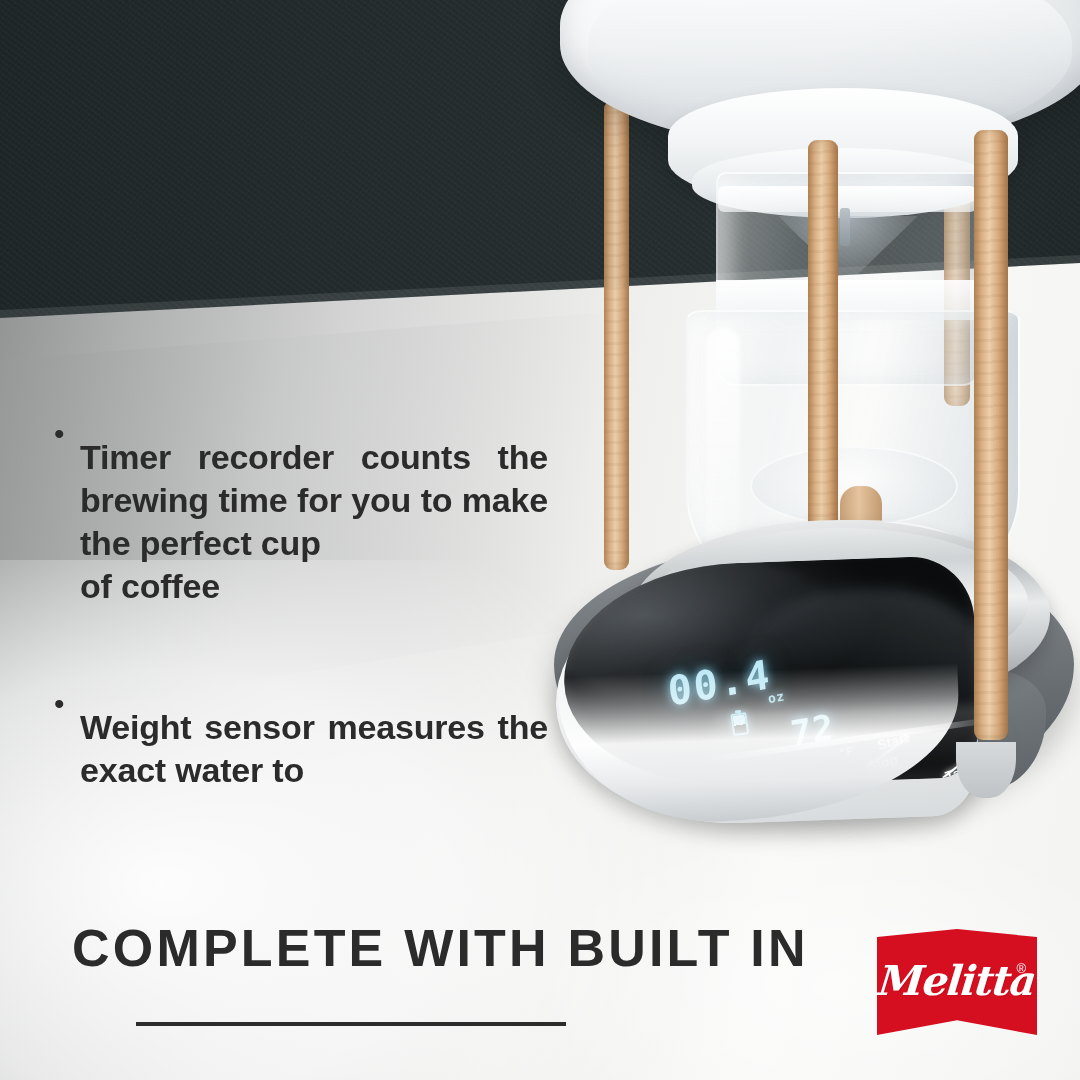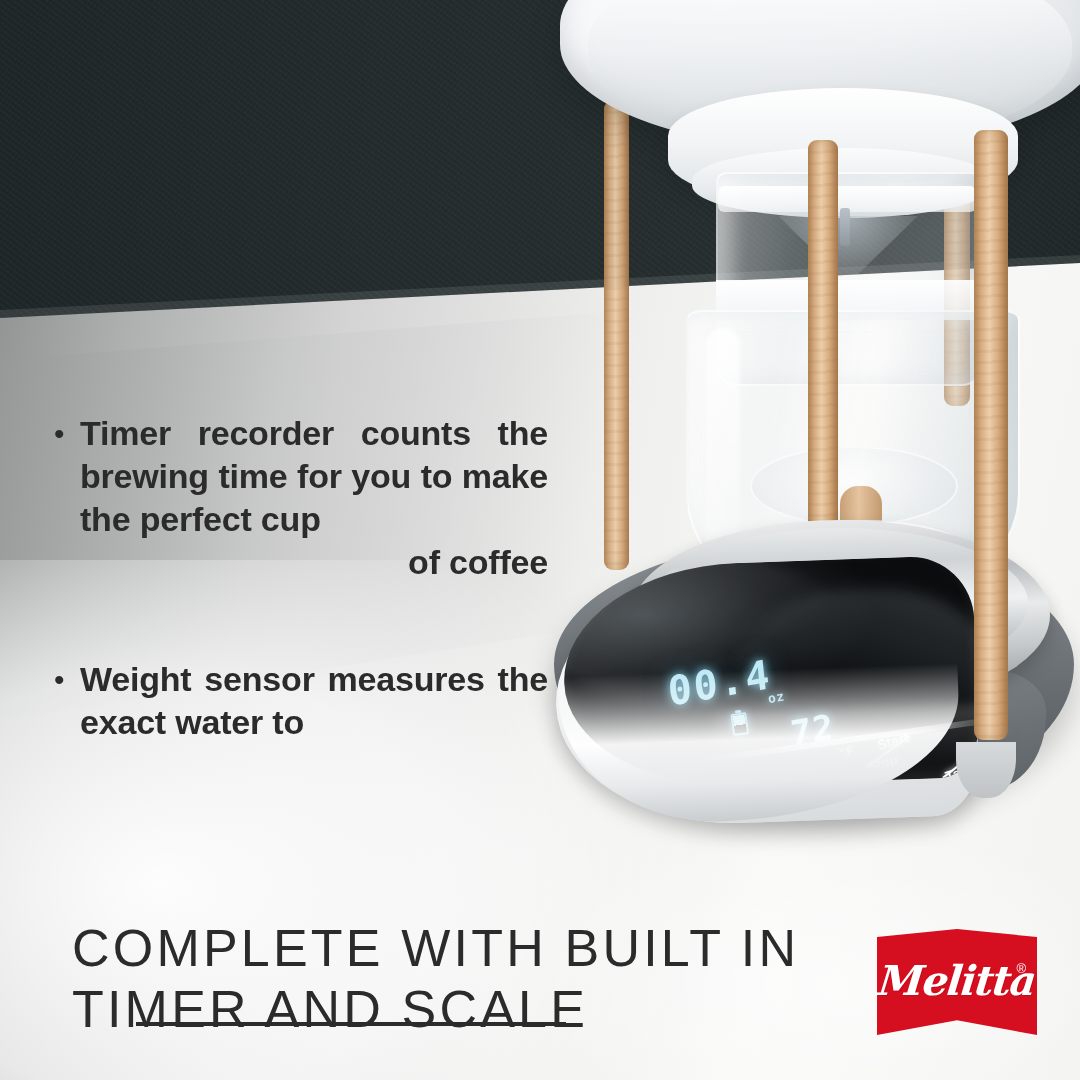--- a/index.html
+++ b/index.html
@@ -307,31 +307,31 @@
 
   
   .bullets{position:absolute;left:48px;top:412px;width:500px;}
   .bullet-row{display:flex;align-items:flex-start;}
   .bullet-dot{
     flex:0 0 auto;width:26px;color:#2b2b2b;font-size:30px;line-height:44px;
     text-align:left;padding-left:6px;
   }
   .bullet-text{
     flex:1 1 auto;color:#2b2b2b;font-size:34px;line-height:43px;
-    font-weight:600;letter-spacing:-.2px;text-align:justify;
-  }
-  .bullet-text .last{display:block;text-align:right;}
+    font-weight:600;letter-spacing:-.2px;text-align:justify;margin-top:24px;
+  }
+  .bullet-text .last{display:block;text-align:left;}
   .divider{
     position:absolute;left:88px;top:610px;width:430px;height:4px;background:#2c2c2c;
   }
 
   
   .headline{
     position:absolute;left:72px;top:918px;width:760px;
-    color:#2b2b2b;font-size:52px;line-height:61px;font-weight:400;
+    color:#2b2b2b;font-size:52px;line-height:61px;font-weight:700;
     letter-spacing:3.2px;
   }
   .headline .hl2{display:block;}
 
   
   .logo{
     position:absolute;left:877px;top:929px;width:160px;height:114px;
   }
   .logo-shape{
     position:absolute;inset:0;
@@ -460,21 +460,20 @@
     <div class="bullet-row" style="margin-top:74px;">
       <div class="bullet-dot">•</div>
       <div class="bullet-text">
         <span>Weight sensor measures the exact water to</span>
       </div>
     </div>
   </div>
 
   <div class="headline">
     <span>COMPLETE WITH BUILT IN</span>
-    <span class="hl2">TIMER AND SCALE</span>
   </div>
 
   <div class="logo">
     <div class="logo-border"></div>
     <div class="logo-shape"></div>
     <div class="logo-word">Melitta</div>
     <div class="logo-reg">®</div>
   </div>
 
 </div>

